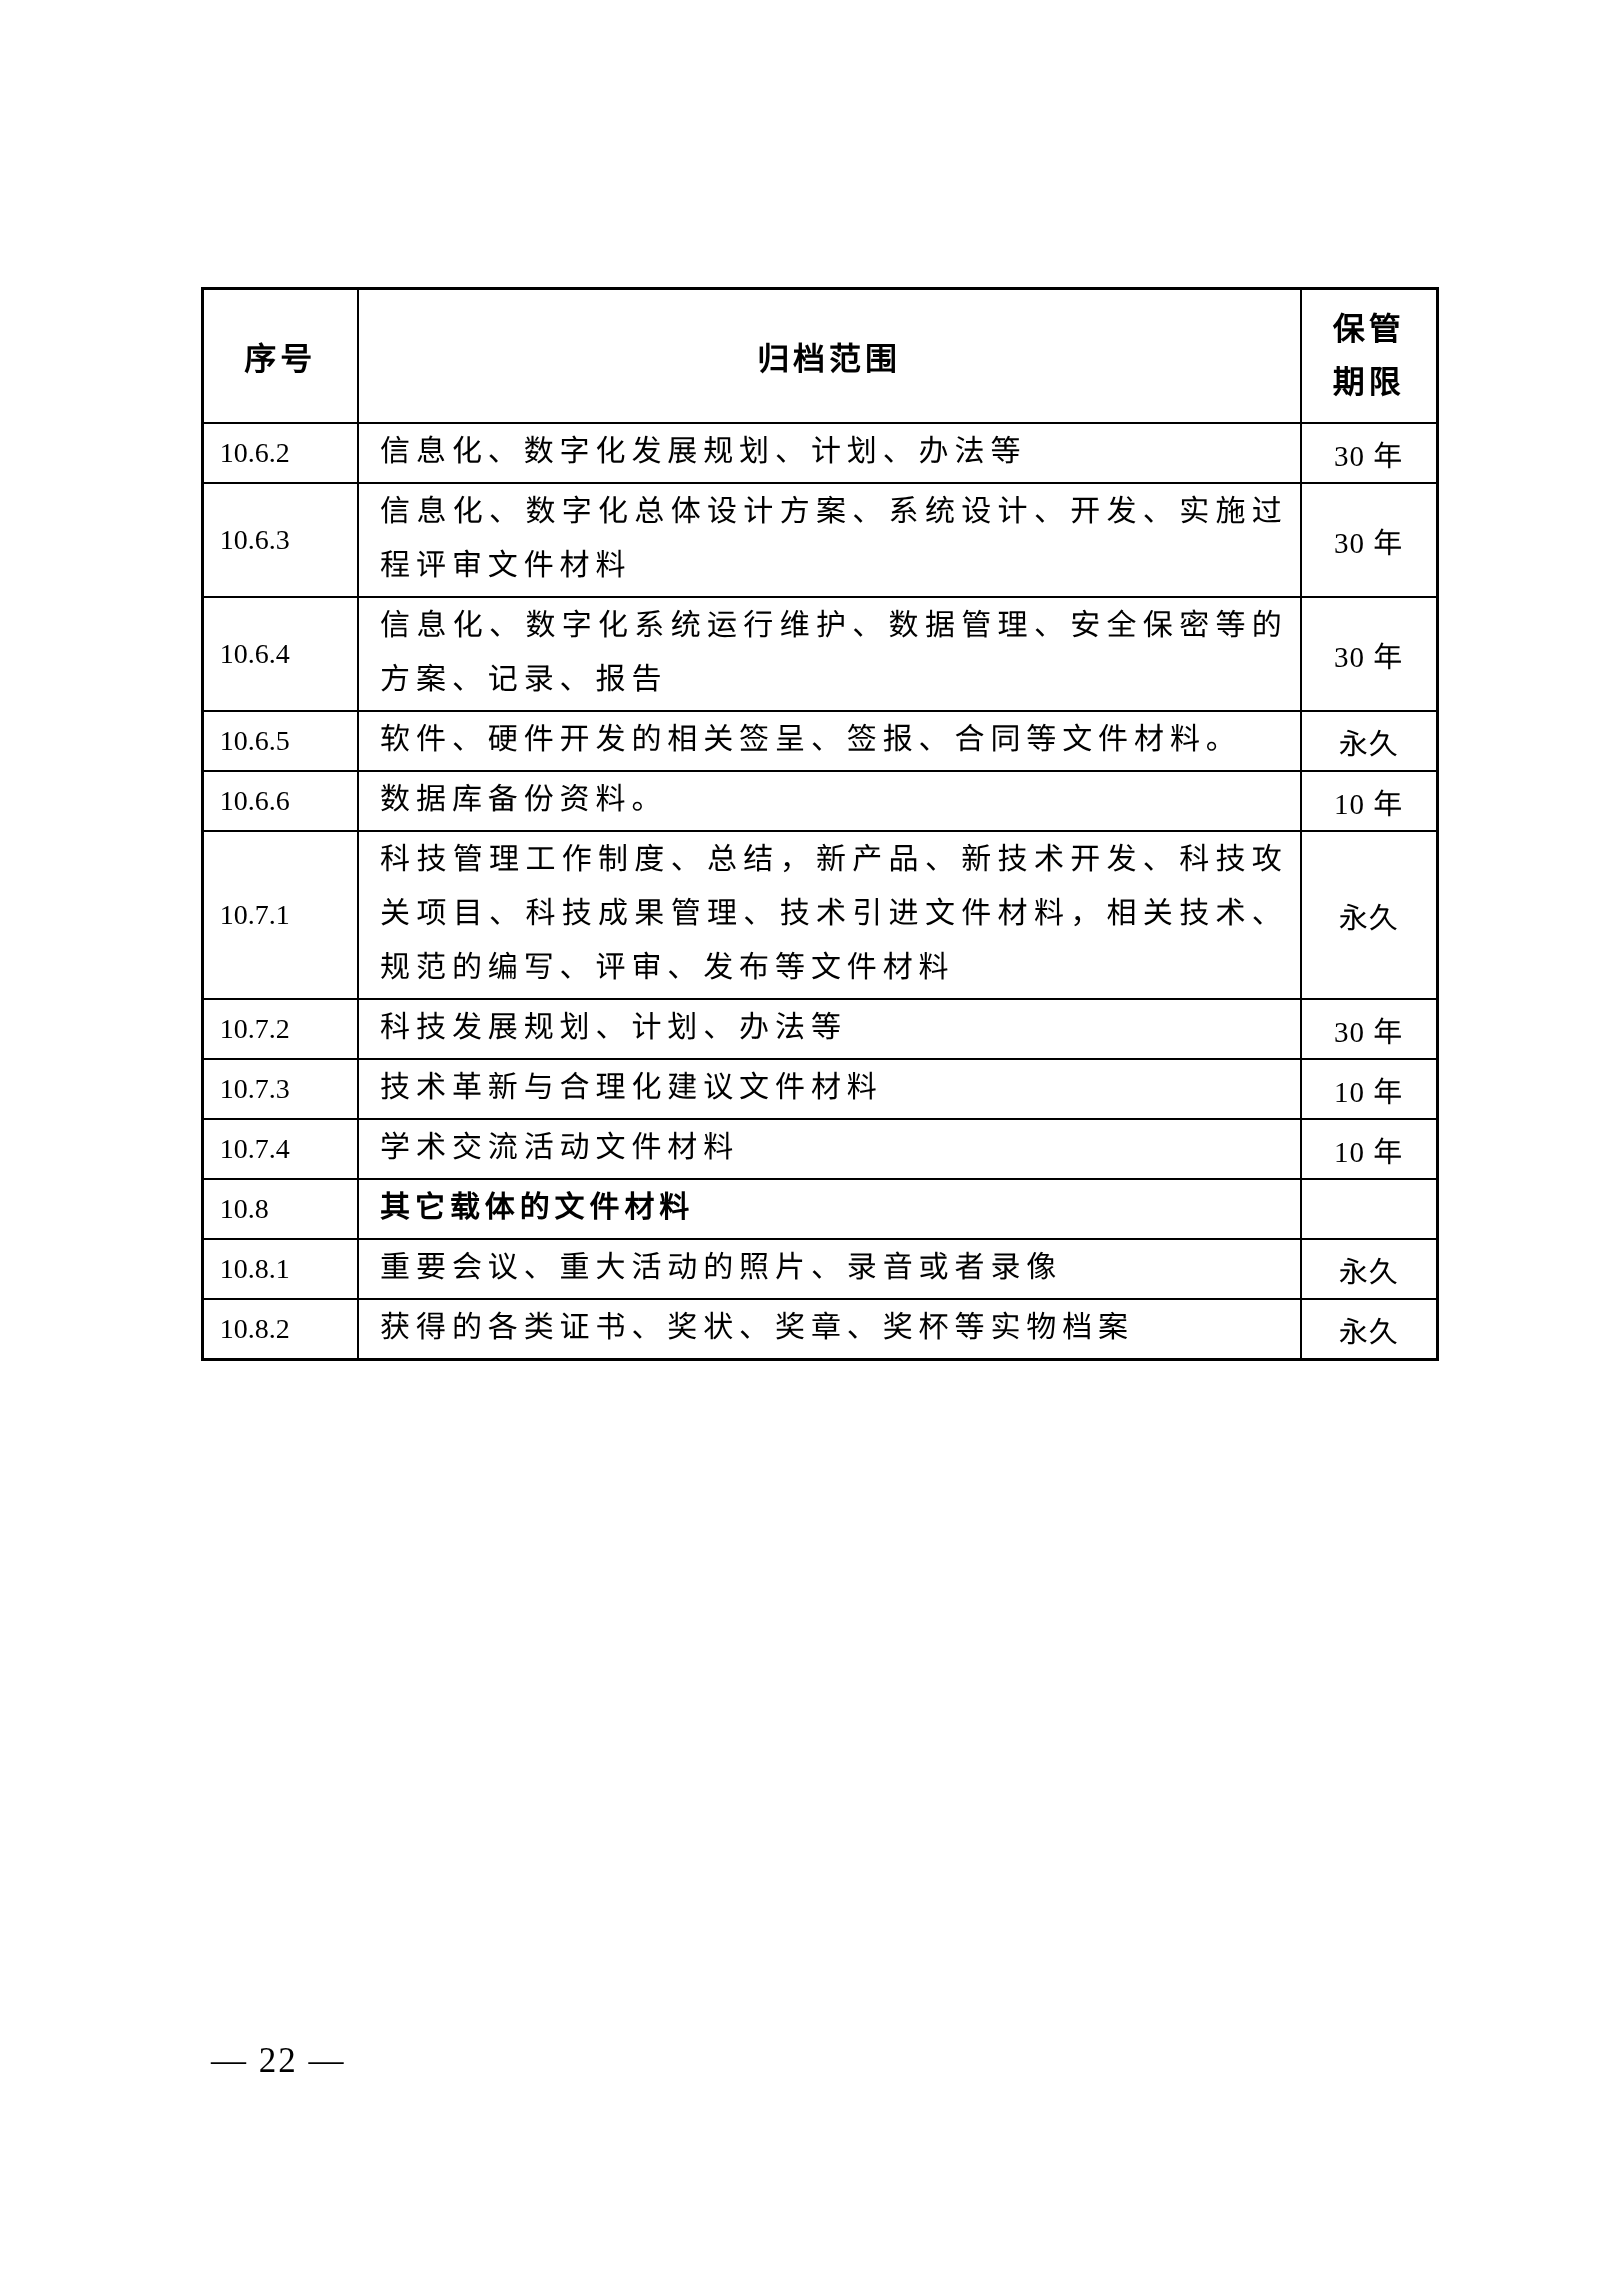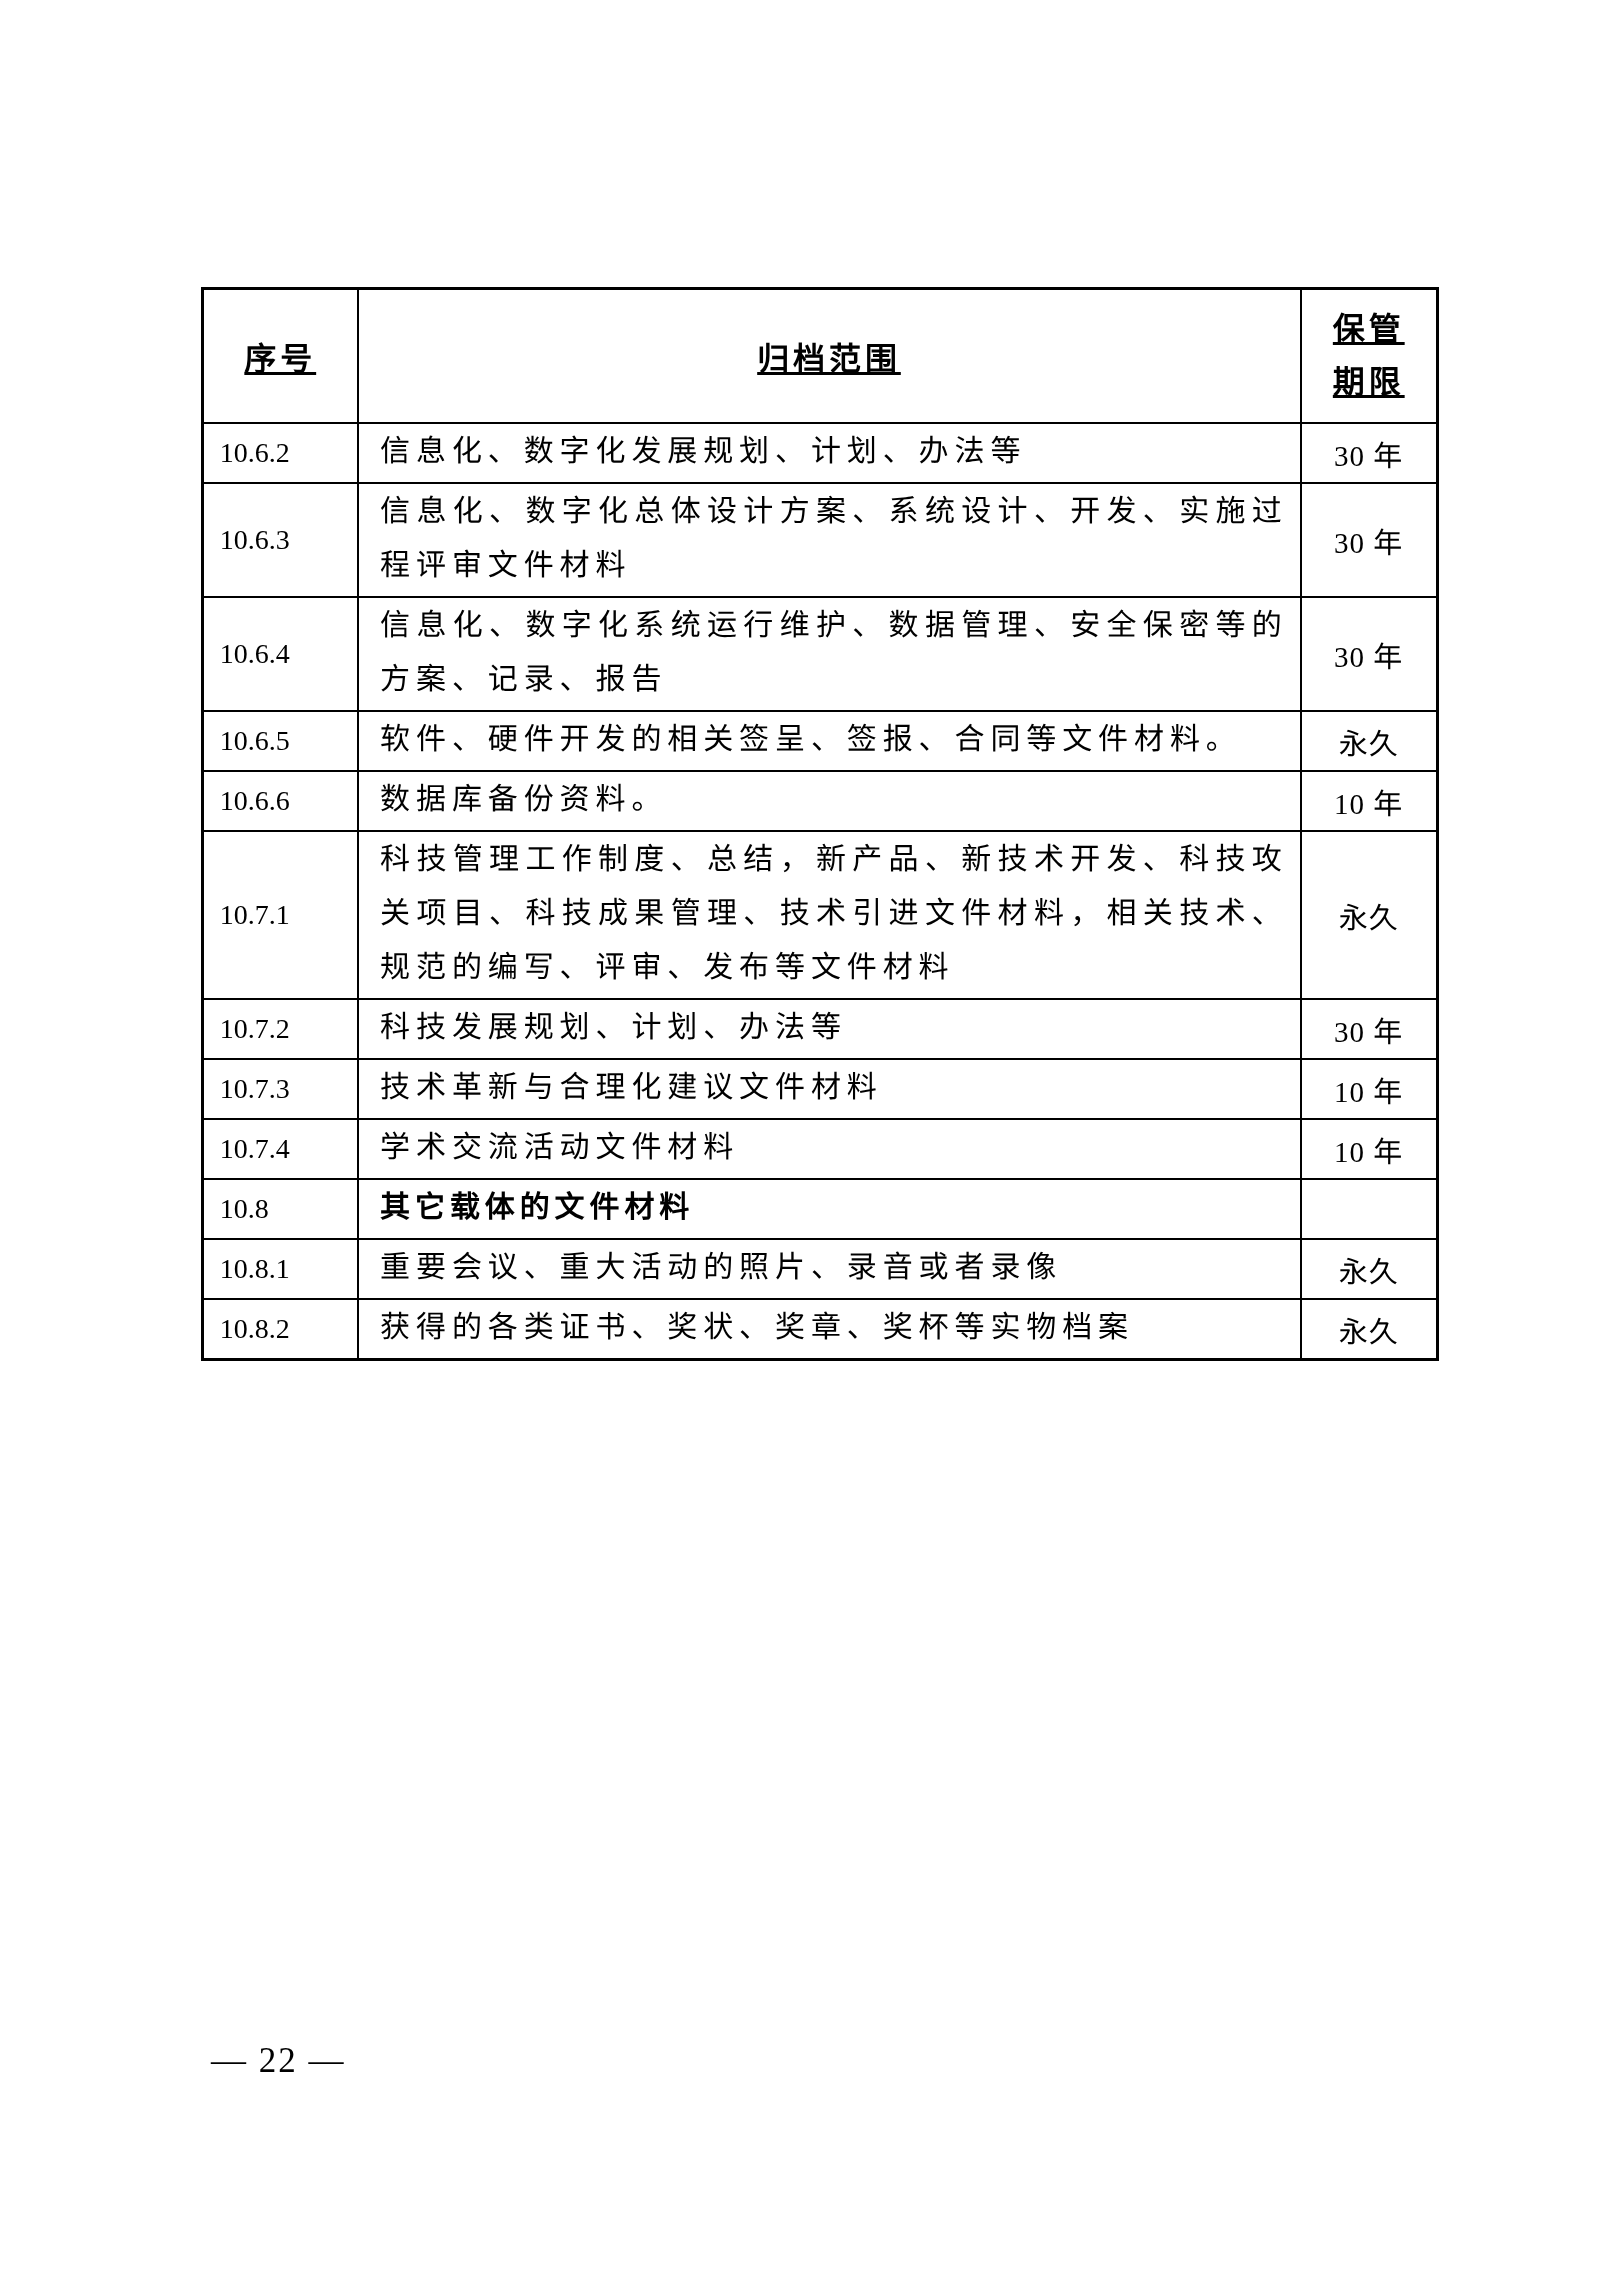--- a/index.html
+++ b/index.html
@@ -31,21 +31,21 @@
   .archive-table col.col-period { width: 137px; }
 
   .archive-table th,
   .archive-table td {
     border: 2.9px solid #000;
     vertical-align: middle;
     box-sizing: border-box;
   }
 
   
-  .archive-table thead tr { height: 114px; text-decoration: underline; }
+  .archive-table thead tr { height: 114px; }
   .archive-table th {
     font-weight: bold;
     font-size: 32px;
     letter-spacing: 3.9px;
     text-align: center;
     padding: 0;
   }
   .period-header-inner {
     width: 80px;
     margin: 13px auto;

